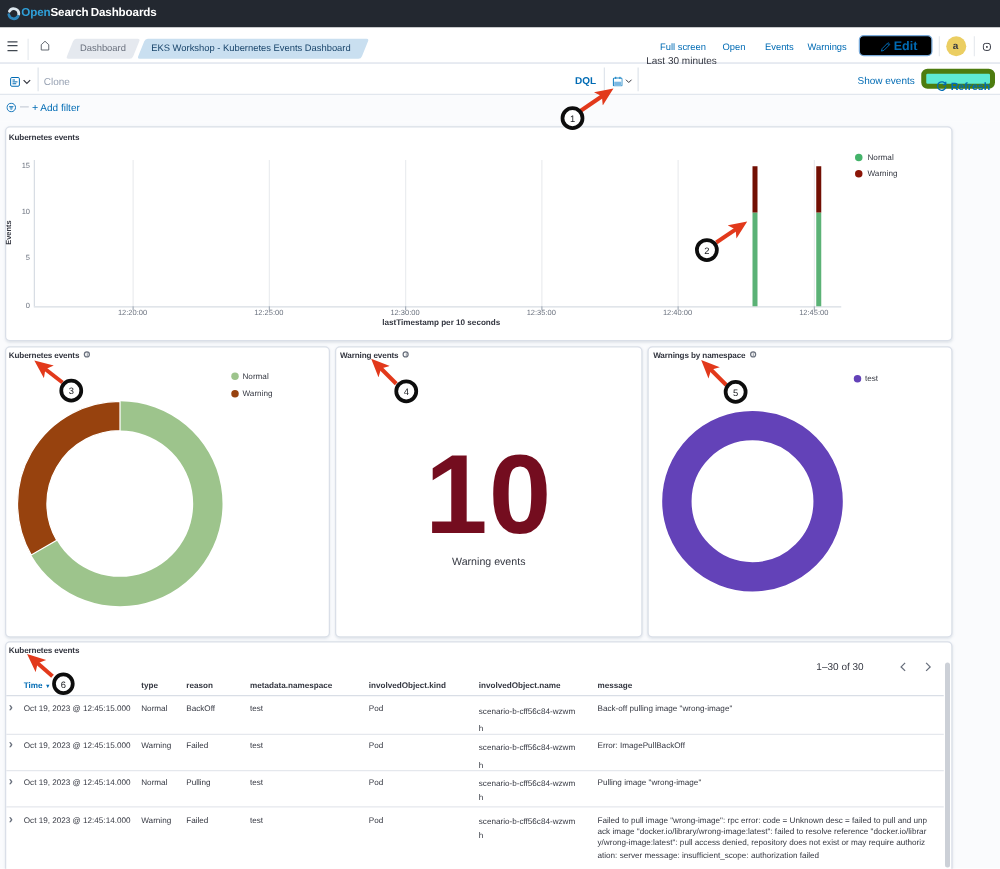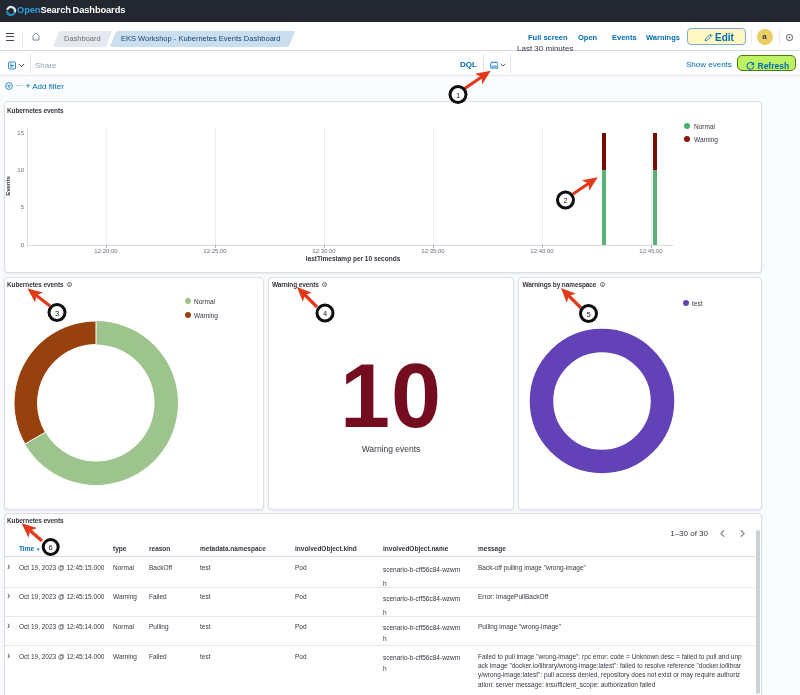--- a/index.html
+++ b/index.html
@@ -10,21 +10,21 @@
 
 #topbar { position:absolute; left:0; top:0; width:800px; height:22px; background:#232830; }
 #logotext { position:absolute; left:17px; top:5px; font-size:9.3px; font-weight:bold; color:#fff; letter-spacing:-0.1px; }
 #logotext .open { color:#2f9fd8; }
 
 
 #navrow { position:absolute; left:0; top:22px; width:800px; height:29px; background:#fff; border-bottom:1px solid #d3dae6; }
 .crumb { position:absolute; top:31px; height:16px; line-height:16px; font-size:7.5px; }
 .crumb .bg { position:absolute; left:0; top:0; width:100%; height:100%; transform:skewX(-22deg); border-radius:2px; }
 .crumb .tx { position:relative; padding:0 8px; }
-.navlink { position:absolute; top:33px; font-size:7.5px; color:#006bb4;font-weight:bold; }
+.navlink { position:absolute; top:33px; font-size:7.5px; color:#006bb4; }
 
 
 #searchrow { position:absolute; left:0; top:51px; width:800px; height:25px; background:#fff; border-bottom:1px solid #e2e7ee; }
 .vsep { position:absolute; top:54px; height:19px; width:1px; background:#e0e5ec; }
 
 
 #filterrow { position:absolute; left:0; top:76px; width:800px; height:21px; background:#fafbfd; }
 
 
 #dash { position:absolute; left:0; top:97px; width:800px; height:598px; background:#fafbfd; }
@@ -69,21 +69,21 @@
     <div class="tx">Dashboard</div>
 </div>
 <div class="crumb" style="left:113px;width:179px;color:#19456b">
   <div class="bg" style="background:#c9dff0"></div>
     <div class="tx">EKS Workshop - Kubernetes Events Dashboard</div>
 </div>
 <div class="navlink" style="left:528px">Full screen</div>
 <div class="navlink" style="left:578px">Open</div>
 <div class="navlink" style="left:612px">Events</div>
 <div class="navlink" style="left:646px">Warnings</div>
-<div class="abs" style="left:687px;top:28px;width:59px;height:17px;border:1px solid #79aad9;border-radius:4px;background:#fef9c3">
+<div class="abs" style="left:687px;top:28px;width:59px;height:17px;border:1px solid #79aad9;border-radius:4px;background:#000000">
   <svg class="abs" style="left:16px;top:4px" width="9" height="9" viewBox="0 0 16 16">
       <path d="M2 14 L3 10.5 L11.5 2 L14 4.5 L5.5 13 Z M10.5 3.5 L12.5 5.5" fill="none" stroke="#006bb4" stroke-width="1.4"></path>
     </svg>
   <span class="abs" style="left:27px;top:2.5px;font-size:10px;color:#006bb4;font-weight:bold">Edit</span>
 </div>
 <div class="abs" style="left:750.5px;top:29px;width:1px;height:16px;background:#e8ebef"></div>
 <div class="abs" style="left:778.5px;top:29px;width:1px;height:16px;background:#e8ebef"></div>
 <div class="abs" style="left:756.5px;top:29px;width:16px;height:16px;border-radius:50%;background:#ebce62;text-align:center;line-height:16px;font-size:8px;font-weight:bold;color:#343741">a</div>
 <svg class="abs" style="left:785.5px;top:33.5px" width="7" height="7" viewBox="0 0 16 16">
   <rect x="1.5" y="1.5" width="13" height="13" rx="4.5" fill="none" stroke="#343741" stroke-width="1.8"></rect>
@@ -92,35 +92,35 @@
 
 <div id="searchrow"></div>
 <svg class="abs" style="left:8px;top:61px" width="8" height="9" viewBox="0 0 16 16">
   <rect x="1" y="1" width="14" height="14" rx="2" fill="none" stroke="#006bb4" stroke-width="1.6"></rect>
   <path d="M4 5 h4 M4 8 h8 M4 11 h6" stroke="#006bb4" stroke-width="1.6"></path>
 </svg>
 <svg class="abs" style="left:18px;top:63px" width="7" height="5" viewBox="0 0 12 8">
     <path d="M1.5 1.5 L6 6 L10.5 1.5" fill="none" stroke="#343741" stroke-width="1.6"></path>
   </svg>
 <div class="vsep" style="left:30px"></div>
-<div class="abs" style="left:35px;top:61px;font-size:8px;color:#98a2b3">Share</div>
+<div class="abs" style="left:35px;top:61px;font-size:8px;color:#98a2b3">Clone</div>
 <div class="abs" style="left:460px;top:60px;font-size:8px;color:#006bb4;font-weight:bold">DQL</div>
 <div class="vsep" style="left:483px"></div>
 <svg class="abs" style="left:489.5px;top:60.5px" width="8.5" height="8.5" viewBox="0 0 16 16">
   <rect x="1.3" y="2.6" width="13.4" height="12.4" rx="2" fill="none" stroke="#2187c6" stroke-width="1.8"></rect>
   <rect x="2.6" y="8.2" width="10.8" height="5.6" fill="#7cb8e2"></rect>
   <path d="M4.8 0.8 v3.4 M11.2 0.8 v3.4" stroke="#2187c6" stroke-width="1.7"></path>
 </svg>
 <svg class="abs" style="left:500px;top:63px" width="6" height="4" viewBox="0 0 12 8">
     <path d="M1.5 1.5 L6 6 L10.5 1.5" fill="none" stroke="#343741" stroke-width="1.6"></path>
   </svg>
 <div class="vsep" style="left:510px"></div>
 <div class="abs" style="left:517px;top:44px;font-size:8px;color:#343741">Last 30 minutes</div>
 <div class="abs" style="left:686px;top:60px;font-size:8px;color:#006bb4">Show events</div>
-<div class="abs" style="left:737px;top:55px;width:59px;height:16px;border:1px solid #4d7c0f;border-radius:5px;background:#bef264">
+<div class="abs" style="left:737px;top:55px;width:59px;height:16px;border:4px solid #4d7c0f;border-radius:5px;background:#5eead4">
   <svg class="abs" style="left:8px;top:5px" width="9" height="9" viewBox="0 0 16 16">
       <path d="M13.5 6.5 A 6 6 0 1 0 13.8 9.5" fill="none" stroke="#006bb4" stroke-width="1.8"></path>
       <path d="M13.5 2.5 v4.2 h-4.2" fill="none" stroke="#006bb4" stroke-width="1.8"></path>
     </svg>
   <span class="abs" style="left:19.5px;top:4.5px;font-size:8.5px;color:#006bb4;font-weight:bold">Refresh</span>
 </div>
 
 <div id="filterrow"></div>
 <svg class="abs" style="left:5px;top:81.5px" width="8" height="8" viewBox="0 0 16 16">
   <circle cx="8" cy="8" r="6.8" fill="none" stroke="#006bb4" stroke-width="1.5"></circle>
@@ -195,21 +195,21 @@
 <div class="panel" style="left:518px;top:277px;width:244px;height:233px"></div>
 <div class="ptitle" style="left:522.5px;top:281px">Warnings by namespace <i class="iicon">i</i></div>
 <svg class="abs" style="left:529px;top:328px" width="146" height="146" viewBox="0 0 146 146">
   <circle cx="73" cy="73" r="60.5" fill="none" stroke="#6342b8" stroke-width="23.5"></circle>
 </svg>
 <div class="legdot" style="left:683px;top:300px;background:#6342b8"></div>
 <div class="legtx" style="left:692px;top:300px">test</div>
 
 <div class="panel" style="left:4px;top:513px;width:758px;height:186px"></div>
 <div class="ptitle" style="left:7px;top:516.5px">Kubernetes events</div>
-<div class="abs" style="left:636px;top:528.5px;width:72px;text-align:right;font-size:8px;color:#343741">1–30 of 30</div>
+<div class="abs" style="left:636px;top:528.5px;width:72px;text-align:center;font-size:8px;color:#343741">1–30 of 30</div>
 <svg class="abs" style="left:719px;top:529px" width="7" height="9" viewBox="0 0 10 14">
     <path d="M7.5 2 L2.5 7 L7.5 12" fill="none" stroke="#69707d" stroke-width="1.6"></path>
   </svg>
 <svg class="abs" style="left:739px;top:529px" width="7" height="9" viewBox="0 0 10 14">
     <path d="M2.5 2 L7.5 7 L2.5 12" fill="none" stroke="#69707d" stroke-width="1.6"></path>
   </svg>
 
 <div class="th" style="left:19px;top:545px;color:#006bb4">Time<span style="font-size:4.5px;margin-left:2px;vertical-align:0.5px">▼</span></div>
 <div class="th" style="left:113px;top:545px">type</div>
 <div class="th" style="left:149px;top:545px">reason</div>

